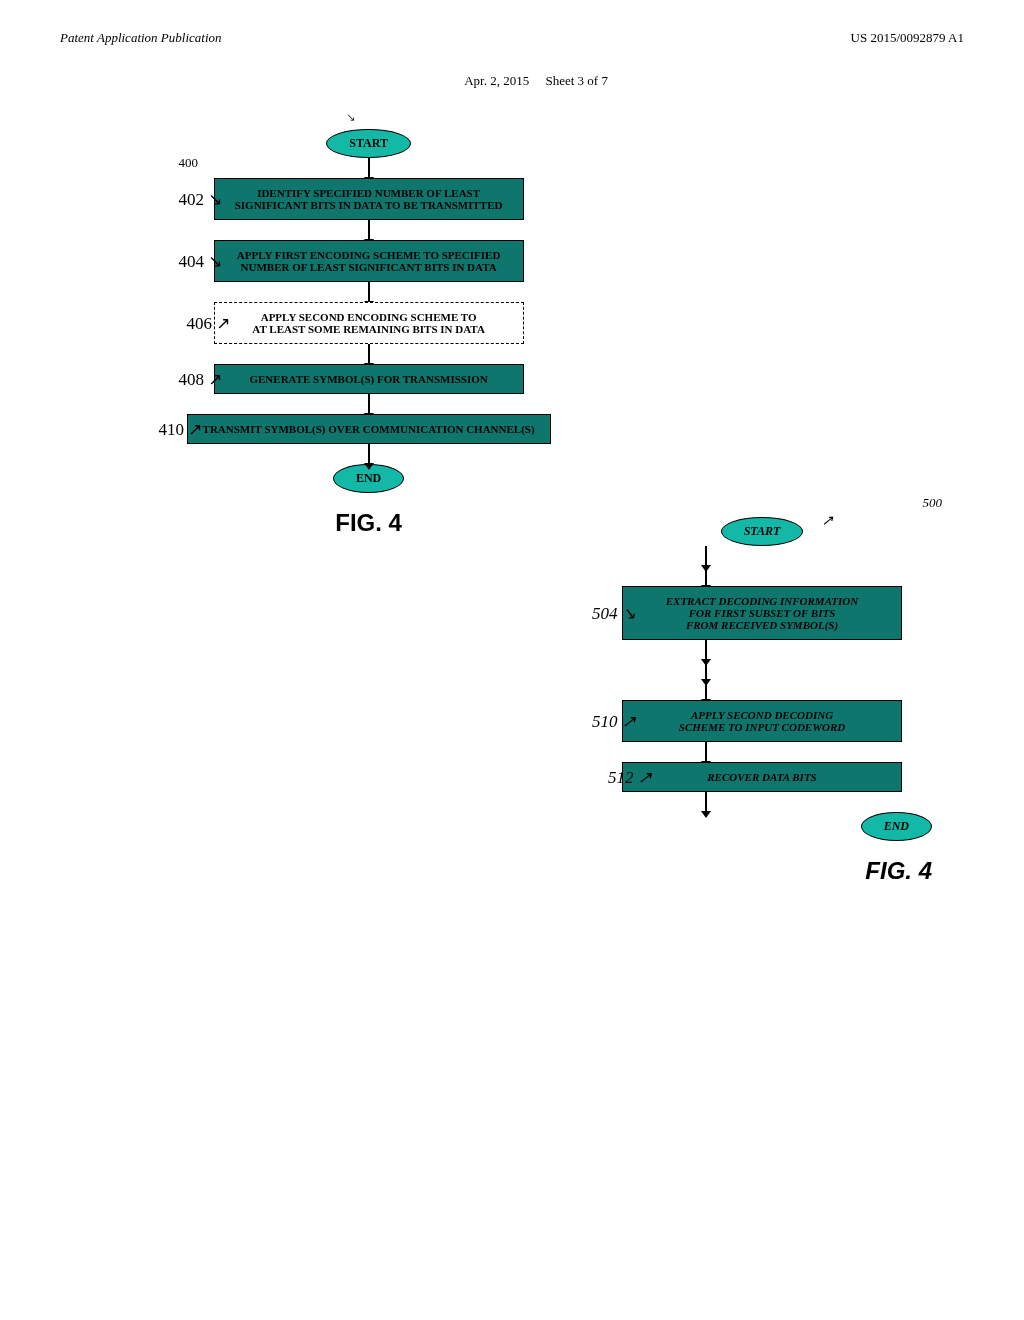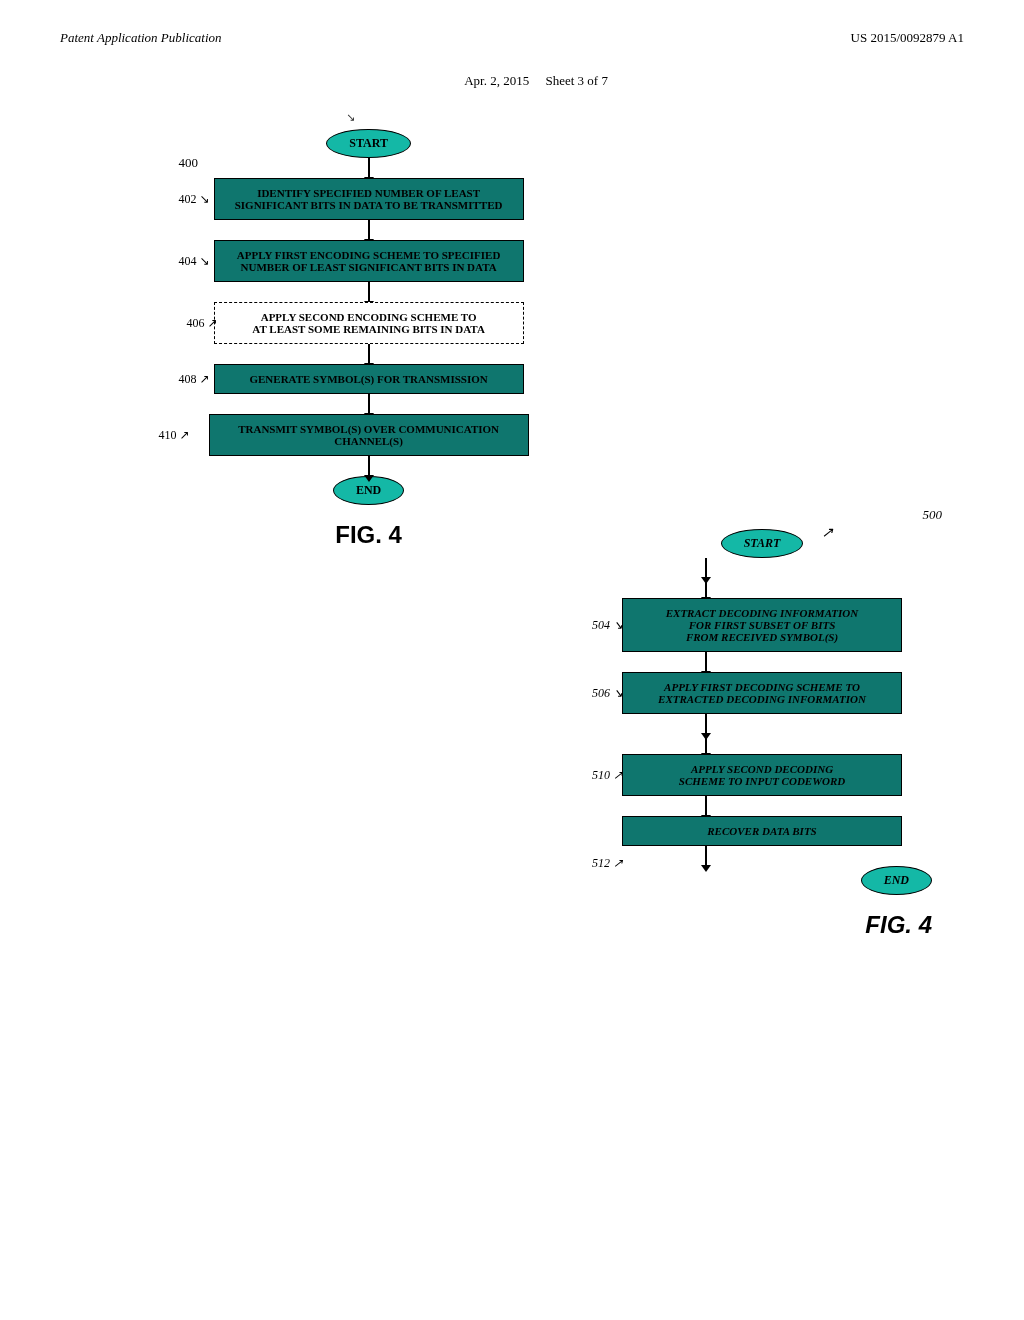--- a/index.html
+++ b/index.html
@@ -77,21 +77,21 @@
       left: 50%;
       transform: translateX(-50%);
       width: 0;
       height: 0;
       border-left: 5px solid transparent;
       border-right: 5px solid transparent;
       border-top: 7px solid #000;
     }
 
     .ref-num {
-      font-size: 12px;
+      font-size: 17px;
       font-family: 'Times New Roman', serif;
     }
   </style>
 </head>
 <body>
 
 <div class="page">
 
   <div class="header">
     <div class="header-left">
@@ -144,21 +144,21 @@
 
       <div style="position:relative; width:380px; display:flex; justify-content:center;">
         <span class="ref-num" style="position:absolute; left:0; top:50%; transform:translateY(-50%);">408 ↗</span>
         <div class="rect" style="width:310px;">GENERATE SYMBOL(S) FOR TRANSMISSION</div>
       </div>
 
       <div class="connector-arrow" style="height:20px;"></div>
 
       <div style="position:relative; width:420px; display:flex; justify-content:center;">
         <span class="ref-num" style="position:absolute; left:0; top:50%; transform:translateY(-50%);">410 ↗</span>
-        <div class="rect" style="width:320px;">TRANSMIT SYMBOL(S) OVER COMMUNICATION CHANNEL(S)</div>
+        <div class="rect" style="width:364px;">TRANSMIT SYMBOL(S) OVER COMMUNICATION CHANNEL(S)</div>
       </div>
 
       <div class="connector-arrow" style="height:20px;"></div>
 
       <div class="oval"><span>END</span></div>
 
       <div style="margin-top:16px; font-size:24px; font-weight:bold; font-family:Arial,sans-serif;">FIG. 4</div>
 
     </div>
 
@@ -177,39 +177,35 @@
 
       <div class="connector-arrow" style="height:20px;"></div>
 
       <div style="position:relative; width:340px; display:flex; justify-content:center;">
         <span class="ref-num" style="position:absolute; left:0; top:50%; transform:translateY(-50%);">504 ↘</span>
         <div class="rect" style="width:280px;">EXTRACT DECODING INFORMATION<br>FOR FIRST SUBSET OF BITS<br>FROM RECEIVED SYMBOL(S)</div>
       </div>
 
       <div class="connector-arrow" style="height:20px;"></div>
 
-      <div style="position:relative; width:340px; display:flex; justify-content:center;">
-        <span class="ref-num" style="position:absolute; left:0; top:50%; transform:translateY(-50%);">506 ↘</span>
-        <div class="rect" style="width:280px;">APPLY FIRST DECODING SCHEME TO<br>EXTRACTED DECODING INFORMATION</div>
-      </div>
 
       <div class="connector-arrow" style="height:20px;"></div>
 
 
       <div class="connector-arrow" style="height:20px;"></div>
 
       <div style="position:relative; width:340px; display:flex; justify-content:center;">
         <span class="ref-num" style="position:absolute; left:0; top:50%; transform:translateY(-50%);">510 ↗</span>
         <div class="rect" style="width:280px;">APPLY SECOND DECODING<br>SCHEME TO INPUT CODEWORD</div>
       </div>
 
       <div class="connector-arrow" style="height:20px;"></div>
 
       <div style="position:relative; width:340px; display:flex; justify-content:center;">
-        <span class="ref-num" style="position:absolute; left:0; top:50%; transform:translateY(-50%);margin-top:32px;">512 ↗</span>
+        <span class="ref-num" style="position:absolute; left:16px; top:50%; transform:translateY(-50%);">512 ↗</span>
         <div class="rect" style="width:280px;">RECOVER DATA BITS</div>
       </div>
 
       <div class="connector-arrow" style="height:20px;"></div>
 
       <div class="oval"><span>END</span></div>
 
       <div style="margin-top:16px; font-size:24px; font-weight:bold; font-family:Arial,sans-serif;">FIG. 4</div>
 
     </div>

